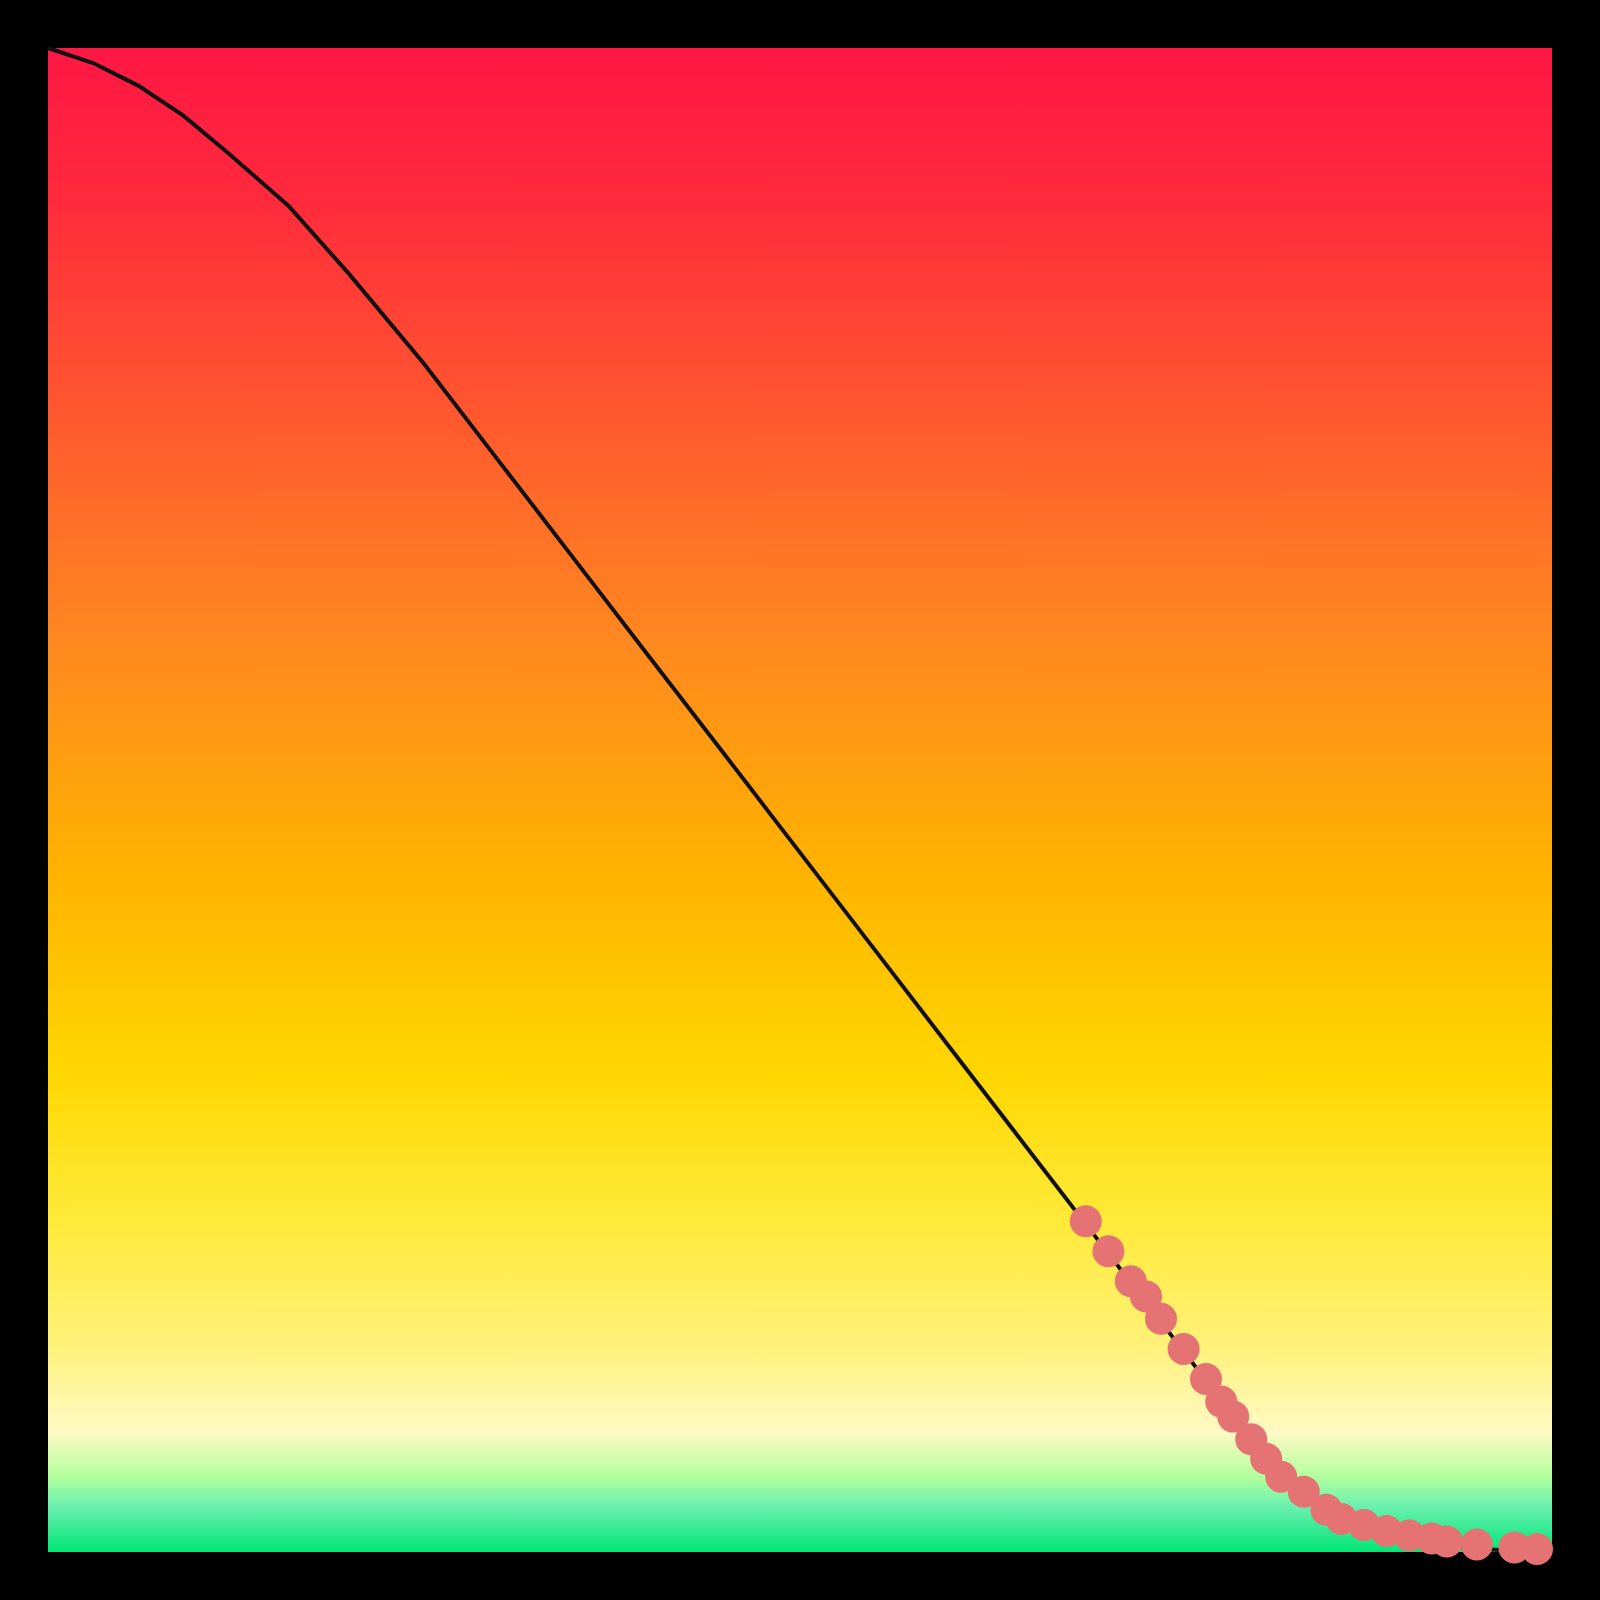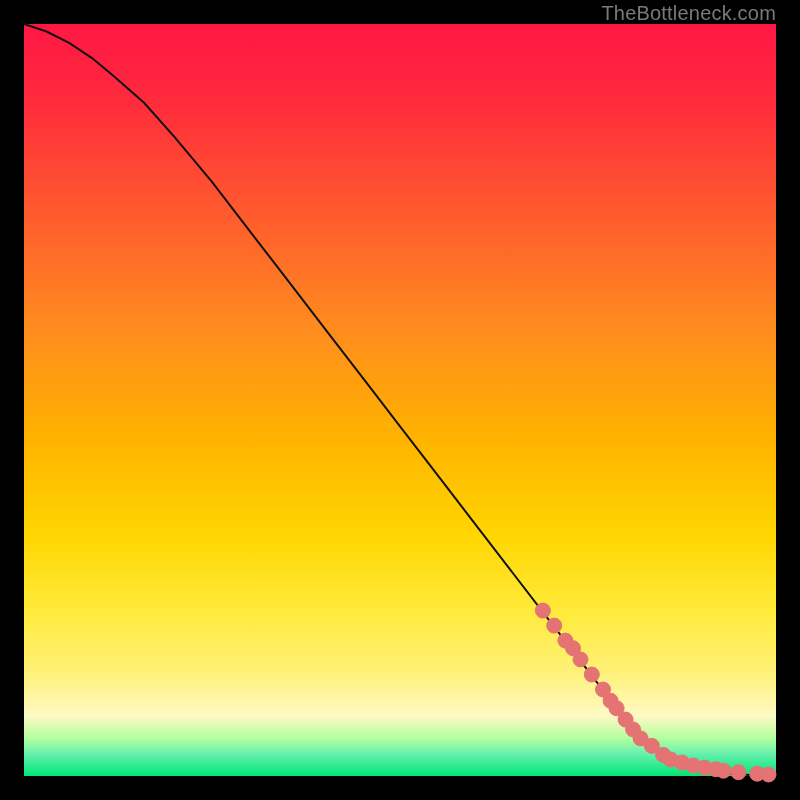--- a/index.html
+++ b/index.html
@@ -64,21 +64,20 @@
     fill: #e57373;
     stroke: #e57373;
     stroke-width: 1;
   }
 </style>
 </head>
 <body>
 
 <div class="frame">
 
-  <div class="attribution">TheBottleneck.com</div>
 
   <div class="plot">
     <svg class="curve" viewBox="0 0 752 752" preserveAspectRatio="none">
       <path id="curve-path" class="curve-path" d="M0.0 0.0 L22.6 7.5 L45.1 18.8 L67.7 33.8 L90.2 52.6 L120.3 79.0 L150.4 112.8 L188.0 157.9 L225.6 206.8 L263.2 255.7 L300.8 304.6 L338.4 353.4 L376.0 402.3 L413.6 451.2 L451.2 500.1 L488.8 549.0 L526.4 597.8 L564.0 646.7 L601.6 695.6 L624.2 718.2 L646.7 735.5 L676.8 746.0 L714.4 750.5 L752.0 752.0"></path>
       <g id="dots-group">
           <circle cx="518.9" cy="586.6" r="7.5" class="dot"></circle>
           <circle cx="530.2" cy="601.6" r="7.5" class="dot"></circle>
           <circle cx="541.4" cy="616.6" r="7.5" class="dot"></circle>
           <circle cx="549.0" cy="624.2" r="7.5" class="dot"></circle>
           <circle cx="556.5" cy="635.4" r="7.5" class="dot"></circle>

